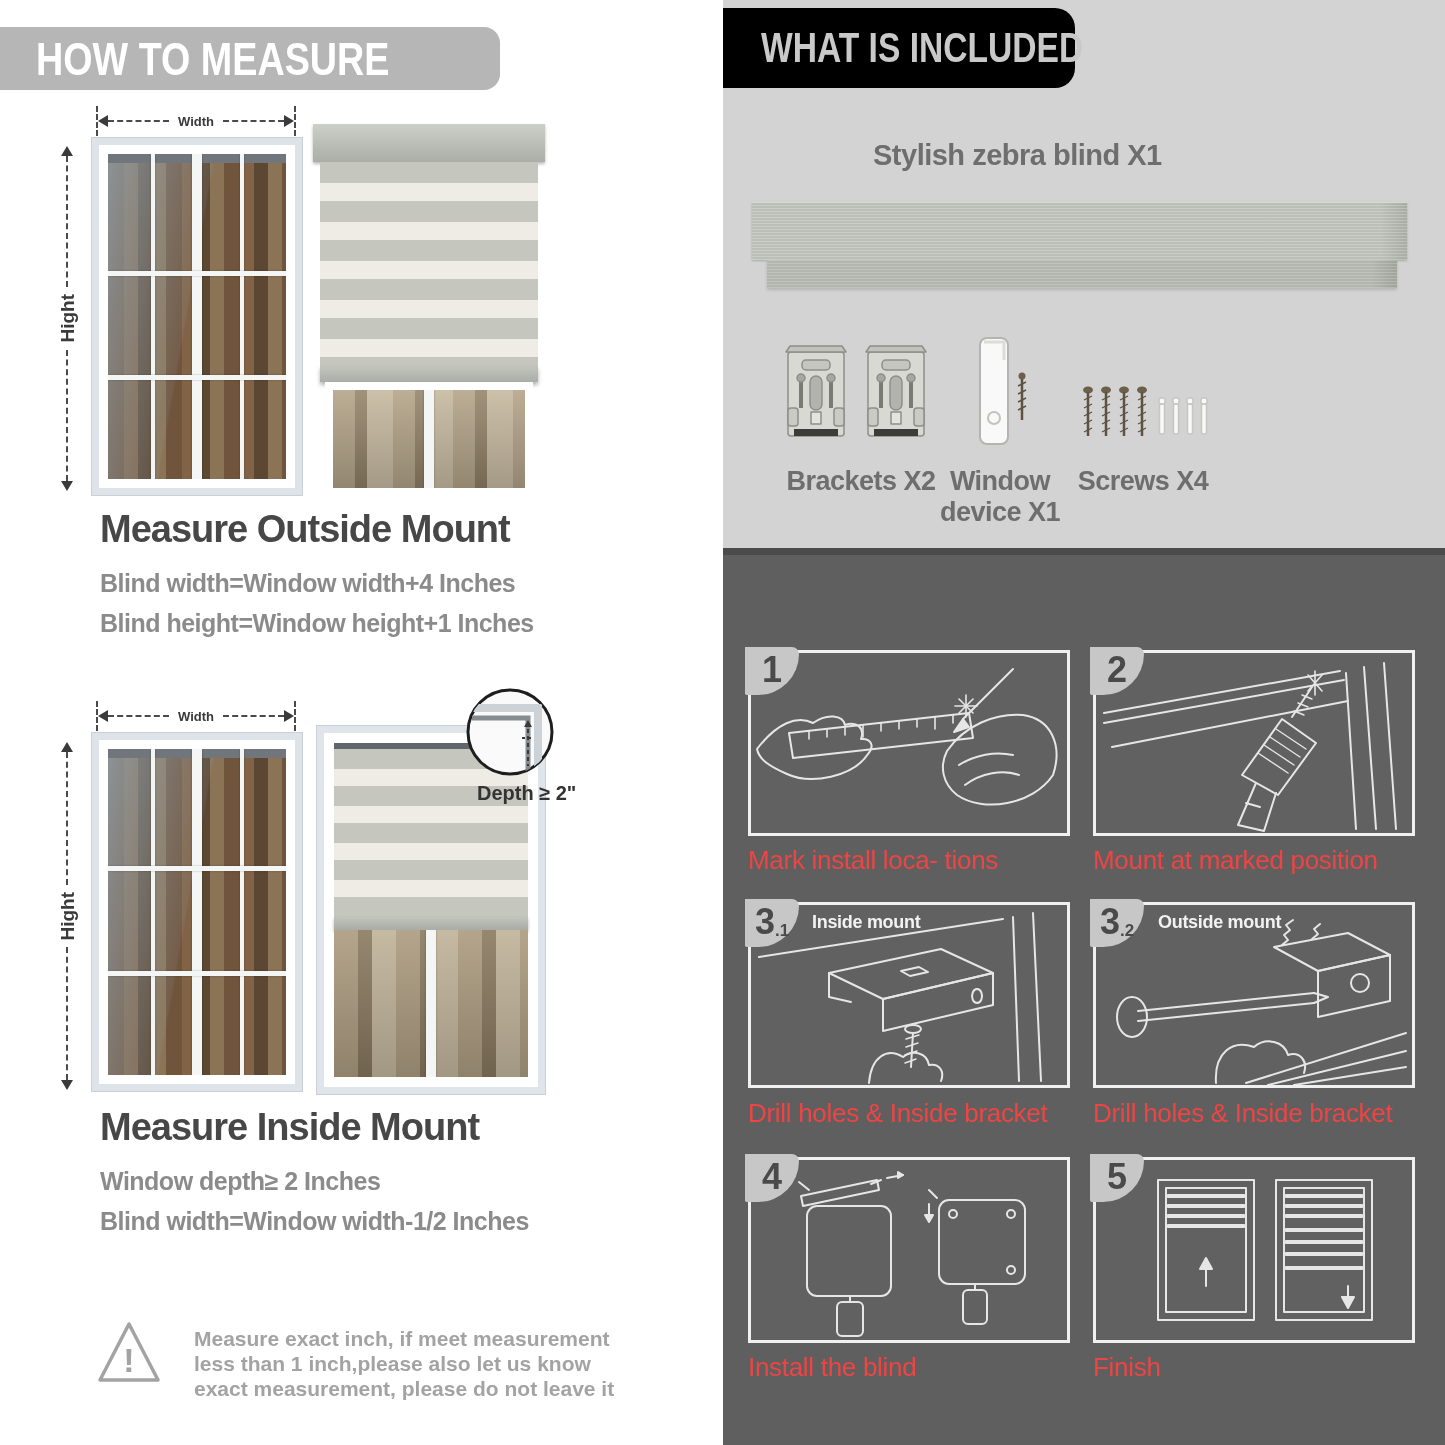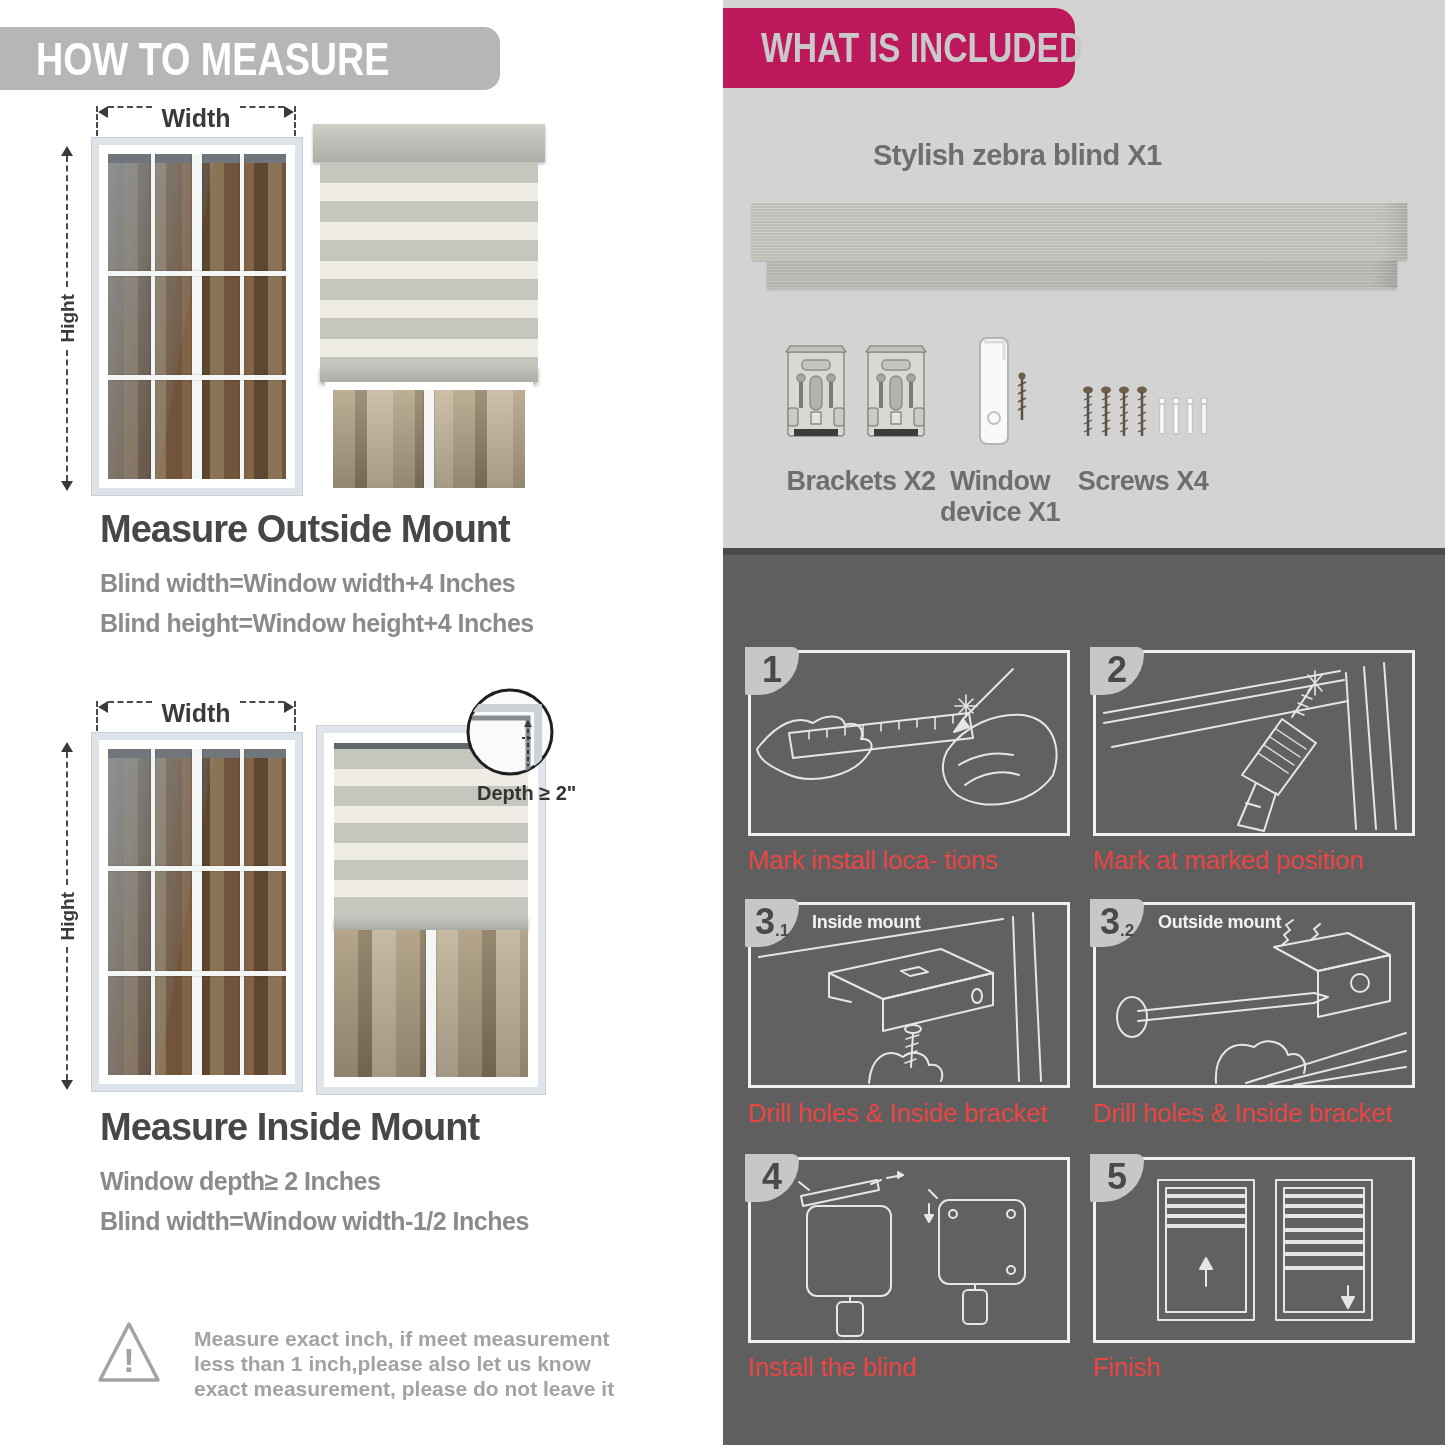--- a/index.html
+++ b/index.html
@@ -6,34 +6,34 @@
   html,body{background:#fff}
   #canvas{position:relative;width:1445px;height:1445px;background:#fff;overflow:hidden;
           font-family:"Liberation Sans",sans-serif;color:#444}
   .squeeze{display:inline-block;transform-origin:left center;white-space:nowrap}
 
   
   .banner{position:absolute;display:flex;align-items:center;font-weight:bold}
   #how-banner{left:0;top:27px;width:500px;height:63px;background:#b6b6b6;border-radius:0 16px 16px 0;
               color:#fff;font-size:46px;padding-left:36px}
   #how-banner .squeeze{transform:scaleX(.82)}
-  #included-banner{left:723px;top:8px;width:352px;height:80px;background:#be185d;border-radius:0 20px 20px 0;
+  #included-banner{left:723px;top:8px;width:352px;height:80px;background:#000000;border-radius:0 20px 20px 0;
               color:#c9c9c9;font-size:42px;padding-left:38px}
   #included-banner .squeeze{transform:scaleX(.80)}
   #mount-banner{left:723px;top:557px;width:418px;height:74px;background:#fff;border-radius:0 18px 18px 0;
               color:#3e3e3e;font-size:40px;padding-left:24px}
   #mount-banner .squeeze{transform:scaleX(.86)}
 
   
   #included-section{position:absolute;left:723px;top:0;width:722px;height:548px;background:#d2d3d2}
   #mount-section{position:absolute;left:723px;top:548px;width:722px;height:897px;background:#5f5f5f;
                  border-top:7px solid #4b4b4b}
 
   
-  .dim-h{position:absolute;display:flex;align-items:flex-start;color:#3a3a3a;font-weight:bold;font-size:25px}
+  .dim-h{position:absolute;display:flex;align-items:center;color:#3a3a3a;font-weight:bold;font-size:13px}
   .dim-h .endtick{width:0;height:30px;border-left:2px dashed #4a4a4a}
   .dim-h .line{flex:1;height:0;border-top:2px dashed #4a4a4a}
   .dim-h .ah-l{width:0;height:0;border:6px solid transparent;border-right:10px solid #3a3a3a;border-left:none}
   .dim-h .ah-r{width:0;height:0;border:6px solid transparent;border-left:10px solid #3a3a3a;border-right:none}
   .dim-h .lbl{padding:0 9px;line-height:1}
   .dim-v{position:absolute;display:flex;flex-direction:column;align-items:center;color:#3a3a3a;font-weight:bold;font-size:19px}
   .dim-v .av-u{width:0;height:0;border:6px solid transparent;border-bottom:10px solid #3a3a3a;border-top:none}
   .dim-v .av-d{width:0;height:0;border:6px solid transparent;border-top:10px solid #3a3a3a;border-bottom:none}
   .dim-v .line{flex:1;width:0;border-left:2px dashed #4a4a4a}
   .dim-v .lbl{writing-mode:vertical-rl;transform:rotate(180deg);padding:7px 0;line-height:1}
@@ -164,21 +164,21 @@
     <div class="underwin">
       <div class="glass2">
         <div class="muntin mv-c"></div>
       </div>
     </div>
   </div>
 
   <div id="outside-text">
     <div class="sect-title">Measure Outside Mount</div>
     <div class="rule">Blind width=Window width+4 Inches</div>
-    <div class="rule">Blind height=Window height+4 Inches</div>
+    <div class="rule">Blind height=Window height+1 Inches</div>
   </div>
 
   <div class="dim-h" style="left:96px;top:701px;width:200px">
     <span class="endtick"></span>
     <span class="ah-l"></span>
     <span class="line"></span>
     <span class="lbl">Width</span>
     <span class="line"></span>
     <span class="ah-r"></span>
     <span class="endtick"></span>
@@ -430,21 +430,21 @@
       <g stroke-width="1.4">
           <line x1="162" y1="100" x2="192" y2="120"></line>
           <line x1="168" y1="92" x2="198" y2="112"></line>
           <line x1="174" y1="84" x2="204" y2="104"></line>
           <line x1="180" y1="76" x2="210" y2="96"></line>
         </g>
       <path d="M160,130 L142,172 L168,178 L180,140"></path>
       <path d="M150,150 L164,154"></path>
     </svg>
   </div>
-  <div class="caption c2 cap-r1">Mark at  marked position</div>
+  <div class="caption c2 cap-r1">Mount at  marked position</div>
   <div class="badge" style="left:1090px;top:647px">
     <span class="n">2</span>
   </div>
 
   <div class="panel c1 r2">
     <svg class="art" viewBox="0 0 316 180" fill="none" stroke="#e6e6e6" stroke-width="2" stroke-linecap="round" stroke-linejoin="round">
       <path d="M8,52 L252,14"></path>
       <path d="M262,12 L268,176"></path>
         <path d="M282,8 L290,176"></path>
       <path d="M78,68 L190,44 L242,68 L132,94 Z"></path>

